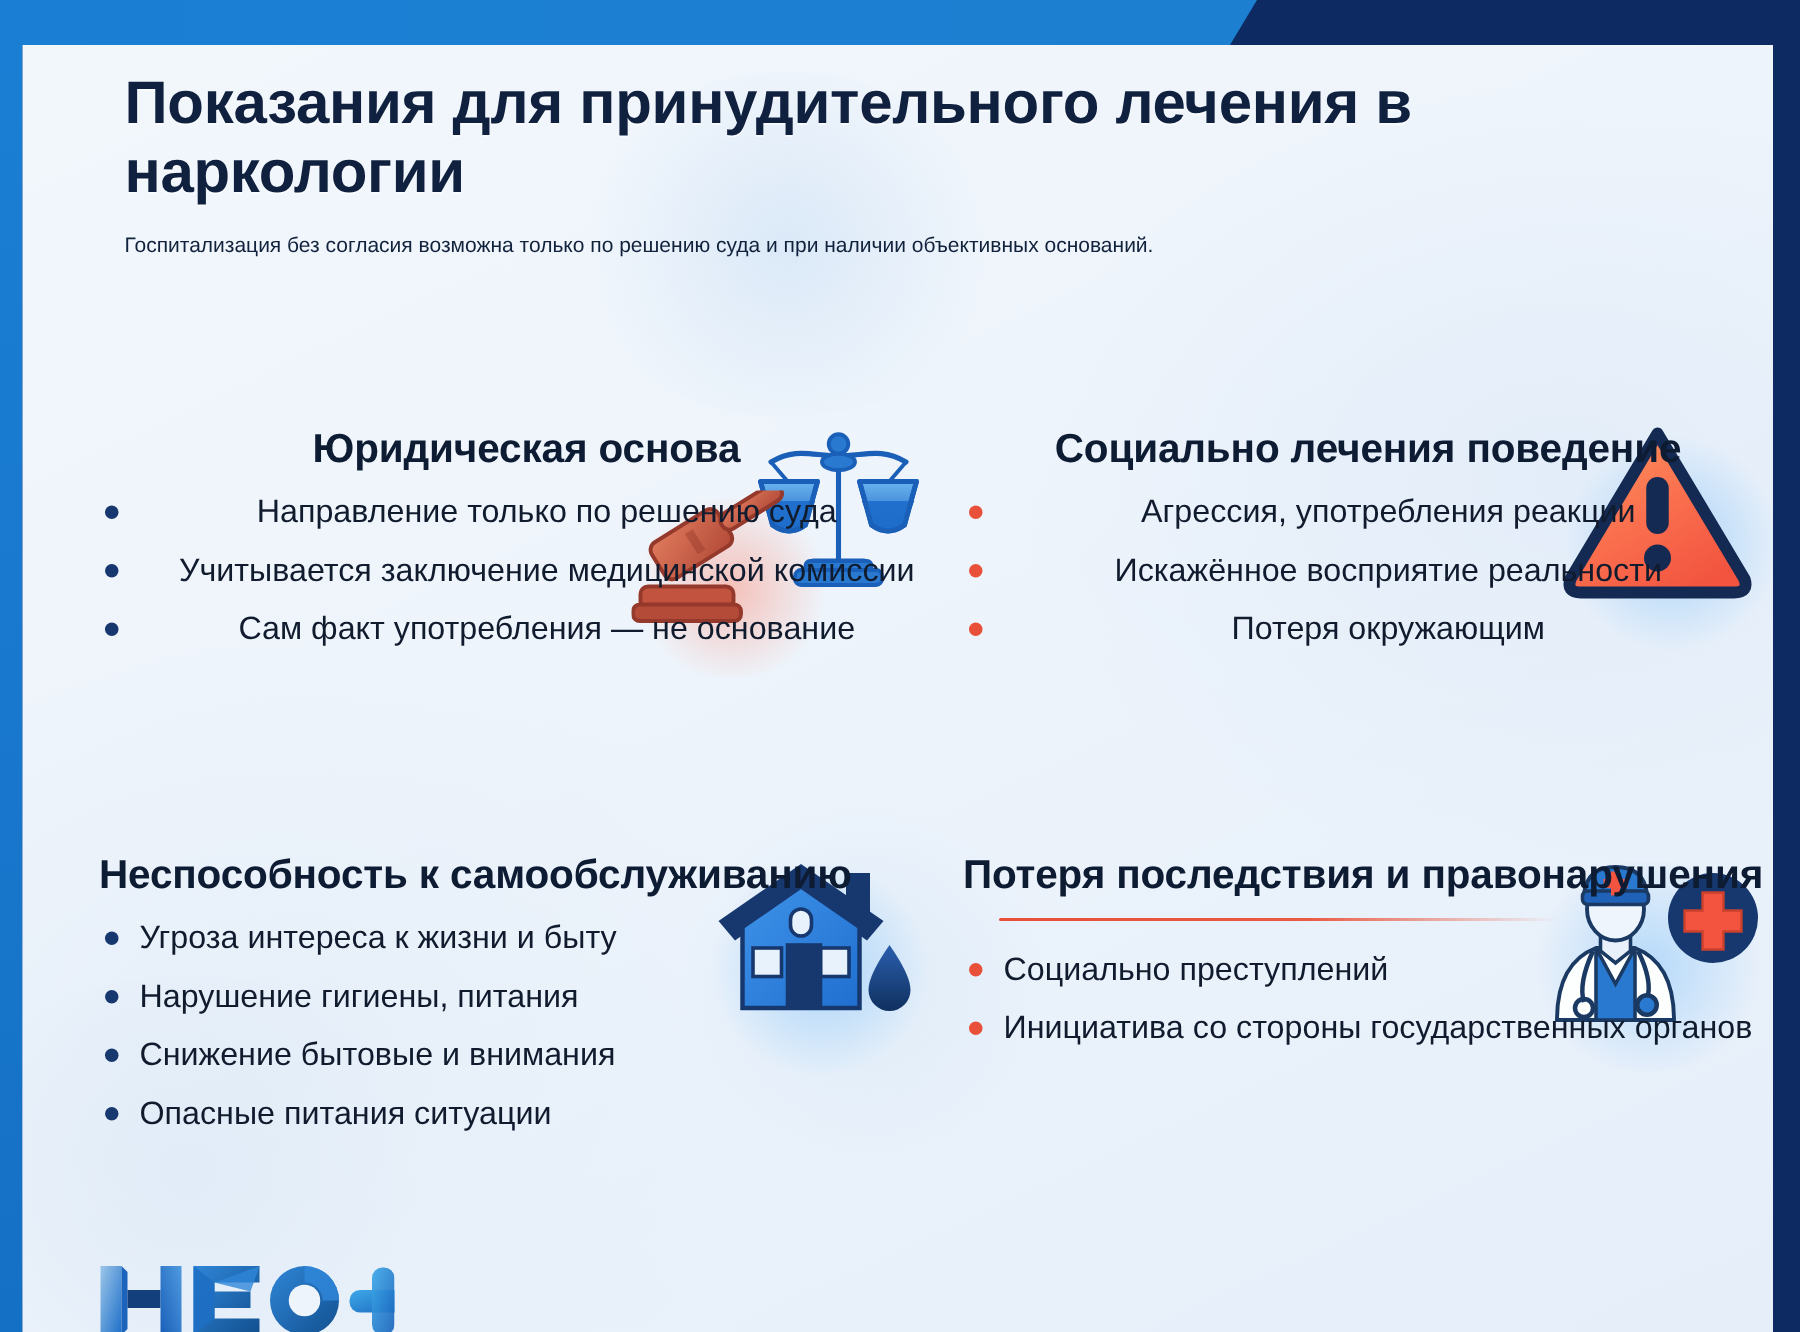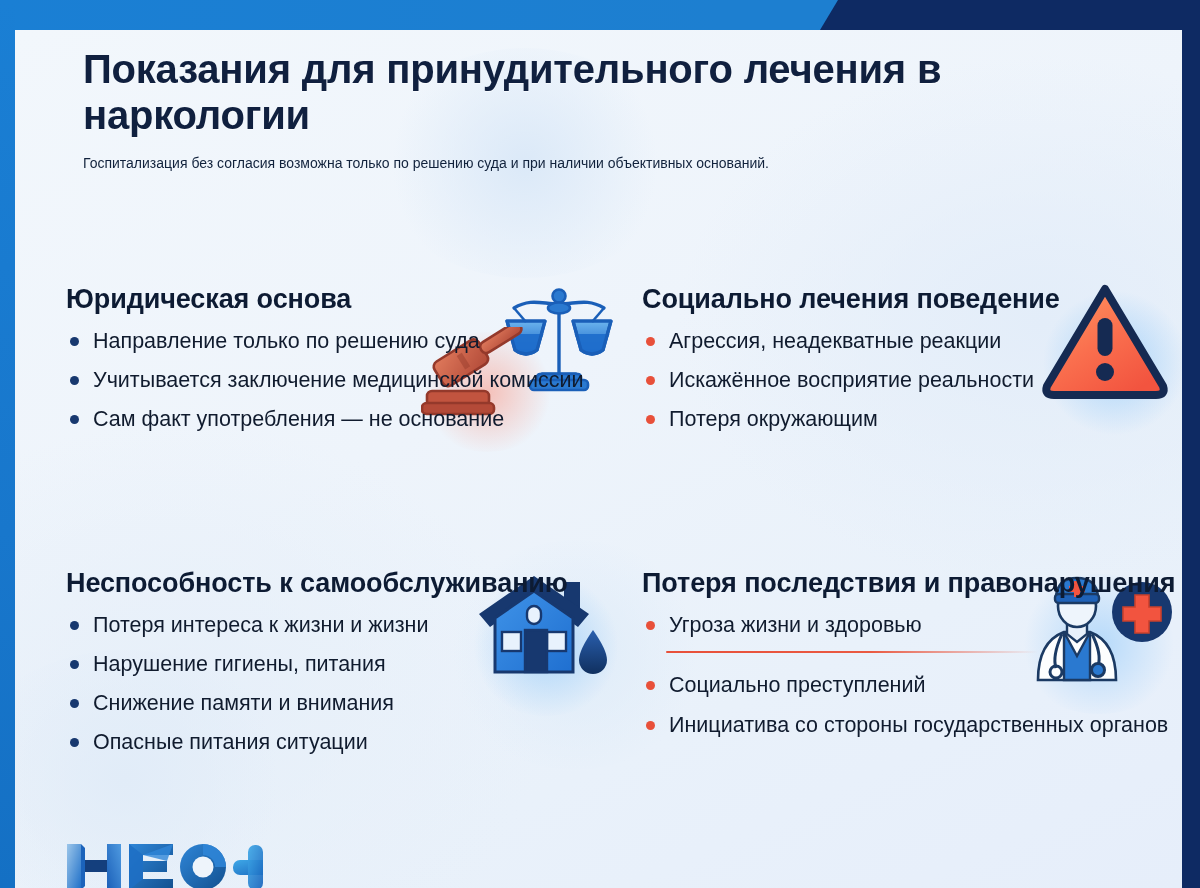--- a/index.html
+++ b/index.html
@@ -62,21 +62,21 @@
   }
   .subtitle {
     margin-top:15px;
     font-size:14px; line-height:1.33; color:#11223c; font-weight:400;
   }
 
   
   .col { position:absolute; }
   .col-left  { left:51px;  width:570px; }
   .col-right { left:627px; width:540px; }
-  .row-top    { top:254px; }
+  .row-top    { top:254px;text-align:center; }
   .row-bottom { top:538px; }
 
   .sec-title {
     font-size:27px; font-weight:700; color:#0d1b33; line-height:1.14;
     margin-bottom:13px; letter-spacing:-0.1px;
     position:relative; z-index:3;
   }
   ul.bullets { list-style:none; position:relative; z-index:3; }
   ul.bullets li {
     position:relative;
@@ -220,21 +220,21 @@
             </linearGradient>
           </defs>
           <path d="M70 13 L128 110 Q131 119, 121 119 L19 119 Q9 119, 12 110 Z" fill="url(#triG)" stroke="#152a52" stroke-width="8" stroke-linejoin="round"></path>
           <rect x="62.5" y="42" width="15" height="38" rx="7.5" fill="#152a52"></rect>
           <circle cx="70" cy="96" r="9" fill="#152a52"></circle>
         </svg>
       </div>
 
       <div class="sec-title">Социально лечения поведение</div>
       <ul class="bullets b-red">
-        <li>Агрессия, неадекватные реакции</li>
+        <li>Агрессия, употребления реакции</li>
         <li>Искажённое восприятие реальности</li>
         <li>Потеря окружающим</li>
       </ul>
     </div>
 
     <div class="col col-left row-bottom">
 
       <div class="glow-halo" id="halo-house"></div>
 
       <div class="icon" id="icon-house">
@@ -255,23 +255,23 @@
           <rect x="33" y="64" width="19" height="19" fill="#e8f2fd" stroke="#17386f" stroke-width="2.4"></rect>
           <rect x="78" y="64" width="19" height="19" fill="#e8f2fd" stroke="#17386f" stroke-width="2.4"></rect>
           <rect x="56" y="62" width="22" height="42" fill="#17386f" stroke="#17386f" stroke-width="2.4"></rect>
           <rect x="58" y="38" width="14" height="18" rx="7" fill="#e8f2fd" stroke="#17386f" stroke-width="2.4"></rect>
           <path d="M124 62 Q138 82, 138 92 A14 14 0 0 1 110 92 Q110 82, 124 62 Z" fill="url(#dropG)"></path>
         </svg>
       </div>
 
       <div class="sec-title">Неспособность к самообслуживанию</div>
       <ul class="bullets b-navy">
-        <li>Потеря интереса к жизни и жизни</li>
+        <li>Угроза интереса к жизни и быту</li>
         <li>Нарушение гигиены, питания</li>
-        <li>Снижение памяти и внимания</li>
+        <li>Снижение бытовые и внимания</li>
         <li>Опасные питания ситуации</li>
       </ul>
     </div>
 
     <div class="col col-right row-bottom">
 
       <div class="glow-halo" id="halo-doctor"></div>
 
       <div class="icon" id="icon-doctor">
         <svg width="165" height="120" viewBox="0 0 165 120">
@@ -291,23 +291,20 @@
           <path d="M80 70 Q90 90, 86 102" fill="none" stroke="#1b3a63" stroke-width="3"></path>
           <circle cx="44" cy="108" r="6" fill="none" stroke="#1b3a63" stroke-width="3"></circle>
           <circle cx="86" cy="106" r="6.5" fill="#2a79d0" stroke="#1b3a63" stroke-width="3"></circle>
 
           <circle cx="130" cy="48" r="30" fill="#17386f"></circle>
           <path d="M123 31 h14 v12 h12 v14 h-12 v12 h-14 v-12 h-12 v-14 h12 z" fill="#f2543f" stroke="#c9402c" stroke-width="1.6"></path>
         </svg>
       </div>
 
       <div class="sec-title">Потеря последствия и правонарушения</div>
-      <ul class="bullets b-red">
-        <li>Угроза жизни и здоровью</li>
-      </ul>
       <div class="divider"></div>
       <ul class="bullets b-red">
         <li>Социально преступлений</li>
         <li>Инициатива со стороны государственных органов</li>
       </ul>
     </div>
 
     <div id="logo">
       <svg width="200" height="58" viewBox="0 0 200 58" role="img">
         <defs>

